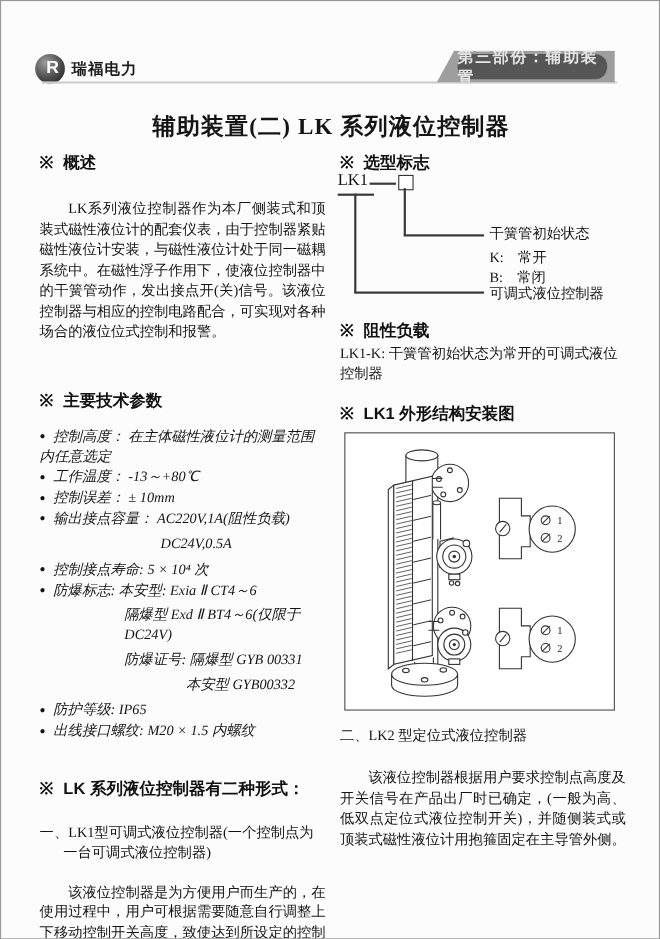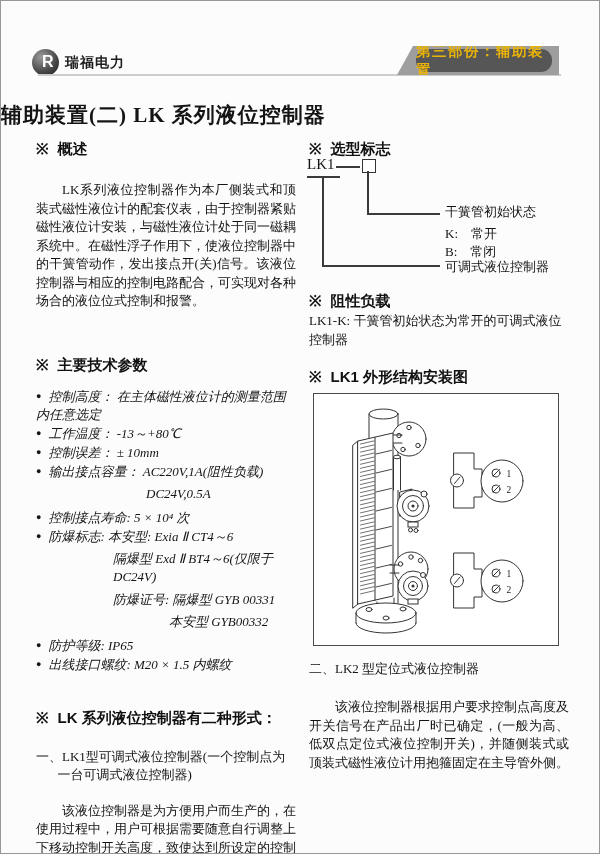--- a/index.html
+++ b/index.html
@@ -11,25 +11,25 @@
   .logo{position:absolute;left:31px;top:48px;width:27px;height:27px;border-radius:50%;
         background:radial-gradient(circle at 35% 30%,#9c9c9c 0%,#4c4c4c 55%,#161616 100%);}
   .logo span{position:absolute;left:10px;top:4px;color:#fff;
         font:bold 16px "Liberation Sans",sans-serif;}
   .brand{position:absolute;left:64px;top:53px;
         font:600 14px "Liberation Sans",sans-serif;color:#1c1c1c;letter-spacing:1px;}
   .hdr-line{position:absolute;left:37px;top:73px;width:523px;height:2px;background:#cdcdcd;}
   .banner{position:absolute;top:45px;right:40px;width:162px;height:29px;background:#9e9e9e;
         clip-path:polygon(16px 0,100% 0,100% 100%,0 100%);z-index:2;}
   .banner-inner{position:absolute;left:19px;right:7px;top:3px;bottom:3px;background:#565656;
-        display:flex;align-items:center;justify-content:center;color:#eab308;
+        display:flex;align-items:center;justify-content:center;color:#e5e5e5;
         font:bold 14.5px "Liberation Sans",sans-serif;letter-spacing:1.5px;border-radius:11px;}
 
   
-  .doc-title{position:absolute;left:0;top:100px;width:600px;
+  .doc-title{position:absolute;left:0;top:100px;width:600px;text-align:center;
         font:bold 21px "Liberation Serif",serif;letter-spacing:1px;}
 
   
   .col-l{position:absolute;left:35px;top:138px;width:260px;font-size:13px;line-height:18.5px;}
   .col-r{position:absolute;left:308px;top:138px;width:260px;font-size:13px;line-height:18.5px;}
 
   .sec-h{display:flex;gap:9px;align-items:baseline;
         font:bold 15px "Liberation Sans",sans-serif;line-height:20px;color:#111;}
   .mk{font-weight:bold;}
 

